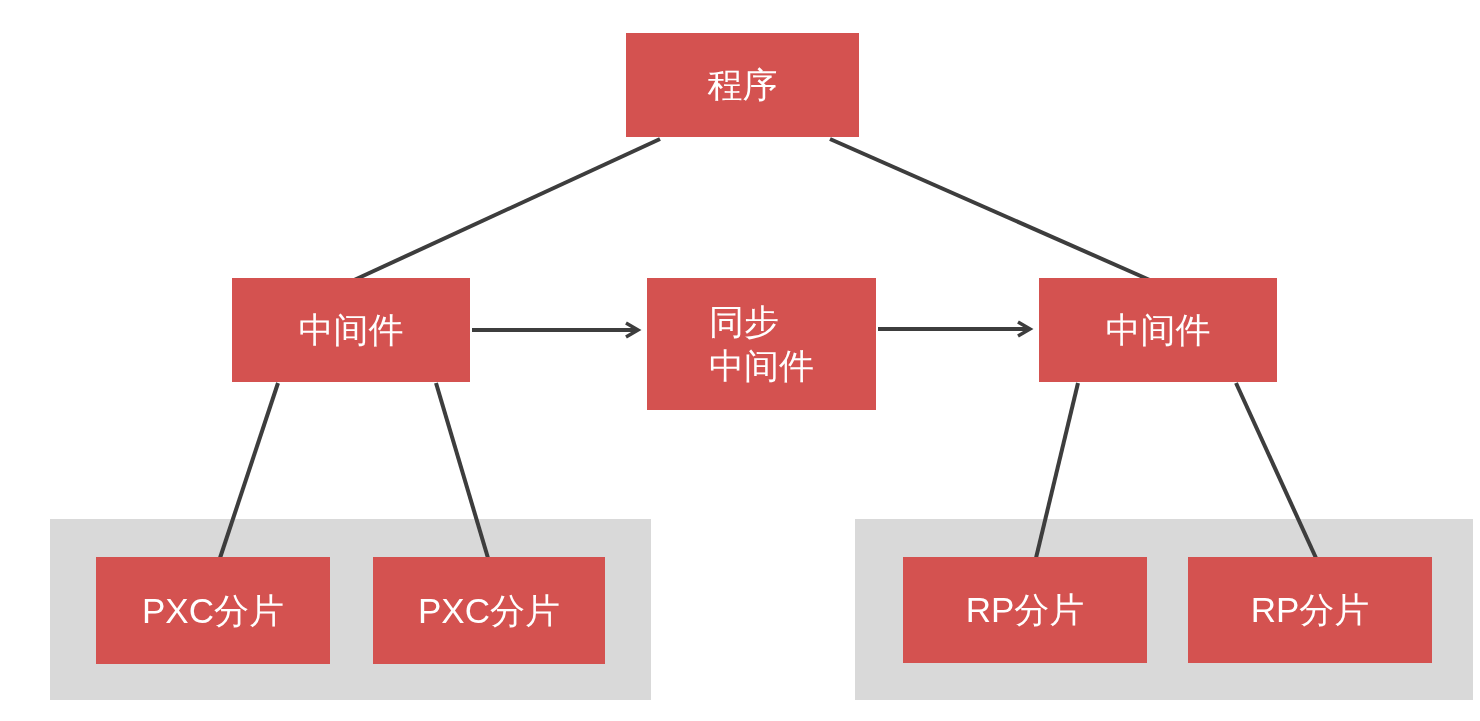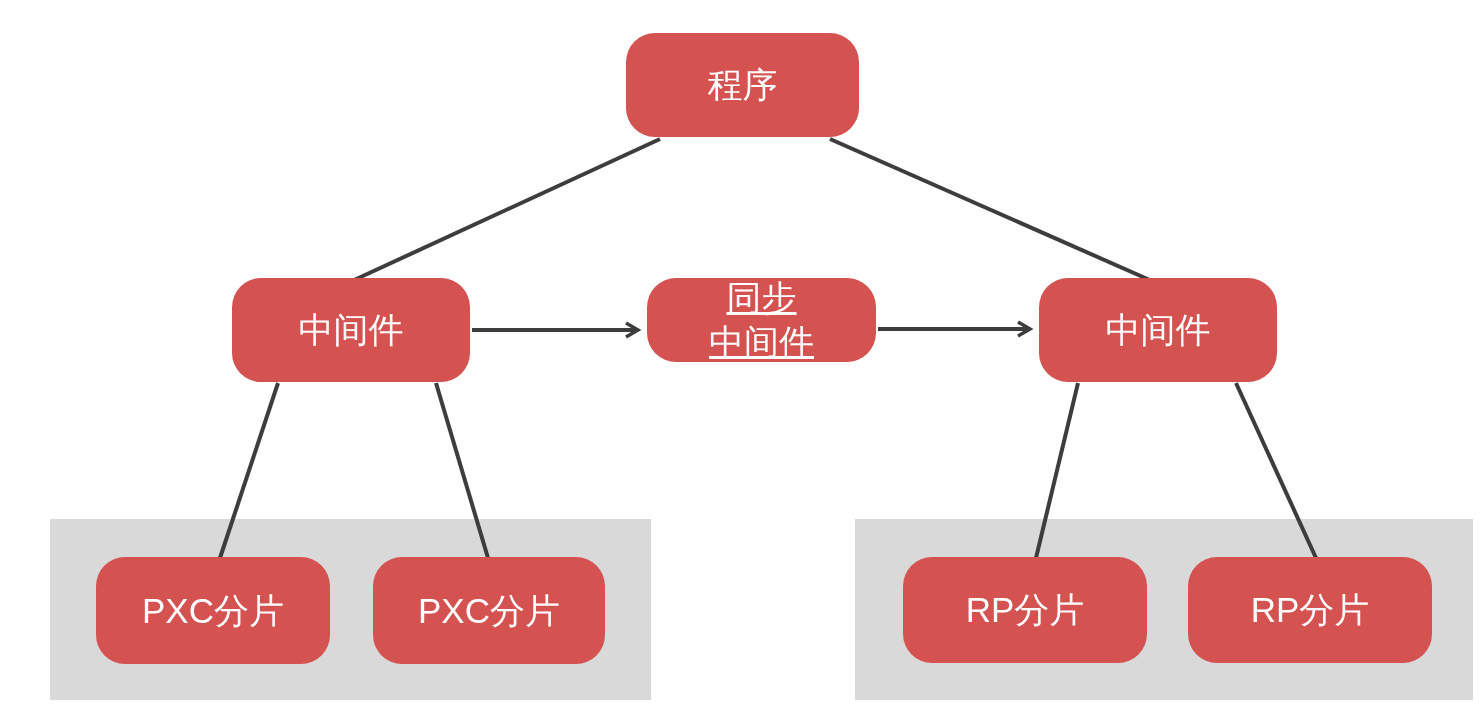--- a/index.html
+++ b/index.html
@@ -31,31 +31,29 @@
     stroke-width: 4;
     fill: none;
   }
   .node {
     position: absolute;
     background: var(--node-fill, #d45250);
     color: var(--node-text, #ffffff);
     display: flex;
     align-items: center;
     justify-content: center;
-    text-align: center;
     font-size: 35px;
     line-height: 1.25;
     z-index: 2;
     white-space: pre-line;
-    border-radius: 29px;
   }
   
   .n-program          { left: 626px; top: 33px;  width: 233px; height: 104px; }
   .n-middleware-left  { left: 232px; top: 278px; width: 238px; height: 104px; }
-  .n-sync-middleware  { left: 647px; top: 278px; width: 229px; height: 84px; text-decoration: underline; }
+  .n-sync-middleware  { left: 647px; top: 278px; width: 229px; height: 132px; }
   .n-middleware-right { left: 1039px; top: 278px; width: 238px; height: 104px; }
   .n-pxc-1            { left: 96px;  top: 557px; width: 234px; height: 107px; }
   .n-pxc-2            { left: 373px; top: 557px; width: 232px; height: 107px; }
   .n-rp-1             { left: 903px; top: 557px; width: 244px; height: 106px; }
   .n-rp-2             { left: 1188px; top: 557px; width: 244px; height: 106px; }
   .g-left  { left: 50px;  top: 519px; width: 601px; height: 181px; }
   .g-right { left: 855px; top: 519px; width: 618px; height: 181px; }
 </style>
 </head>
 <body style="--canvas-bg: #ffffff; --node-fill: #d45250; --node-text: #ffffff; --group-fill: #d9d9d9; --connector: #3d3d3d;">

